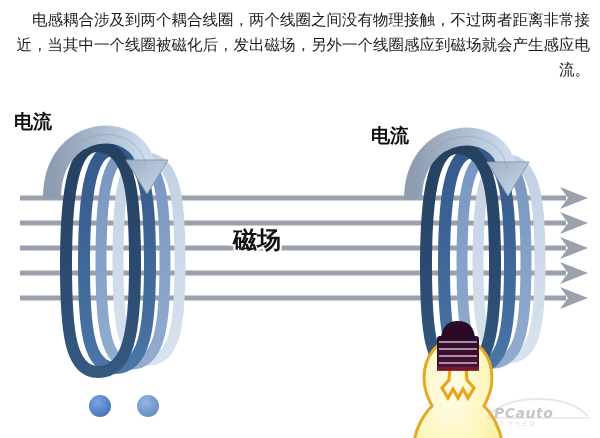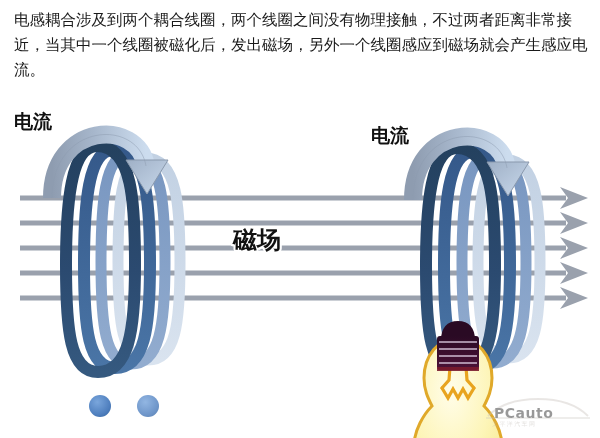--- a/index.html
+++ b/index.html
@@ -9,20 +9,21 @@
   }
   body {
     font-family: "DejaVu Sans", "Liberation Sans", sans-serif;
   }
   #page {
     position: relative;
     width: 600px;
     height: 438px;
     background: #ffffff;
     overflow: hidden;
+    text-align: right;
   }
 
   
   #caption {
     position: absolute;
     left: 14px;
     top: 8px;
     width: 576px;
     color: #1a1a1a;
     font-size: 15.5px;
@@ -72,22 +73,23 @@
     width: 112px;
     height: 36px;
     opacity: 0.40;
     pointer-events: none;
   }
   #watermark .wm-text {
     position: absolute;
     left: 12px;
     top: 9px;
     font-size: 14px;
+    font-style: italic;
     font-weight: bold;
-    color: #000000;
+    color: #737373;
     letter-spacing: 0.5px;
   }
   #watermark .wm-sub {
     position: absolute;
     left: 10px;
     top: 24px;
     font-size: 6px;
     color: #bdb7b1;
     letter-spacing: 1.4px;
   }

